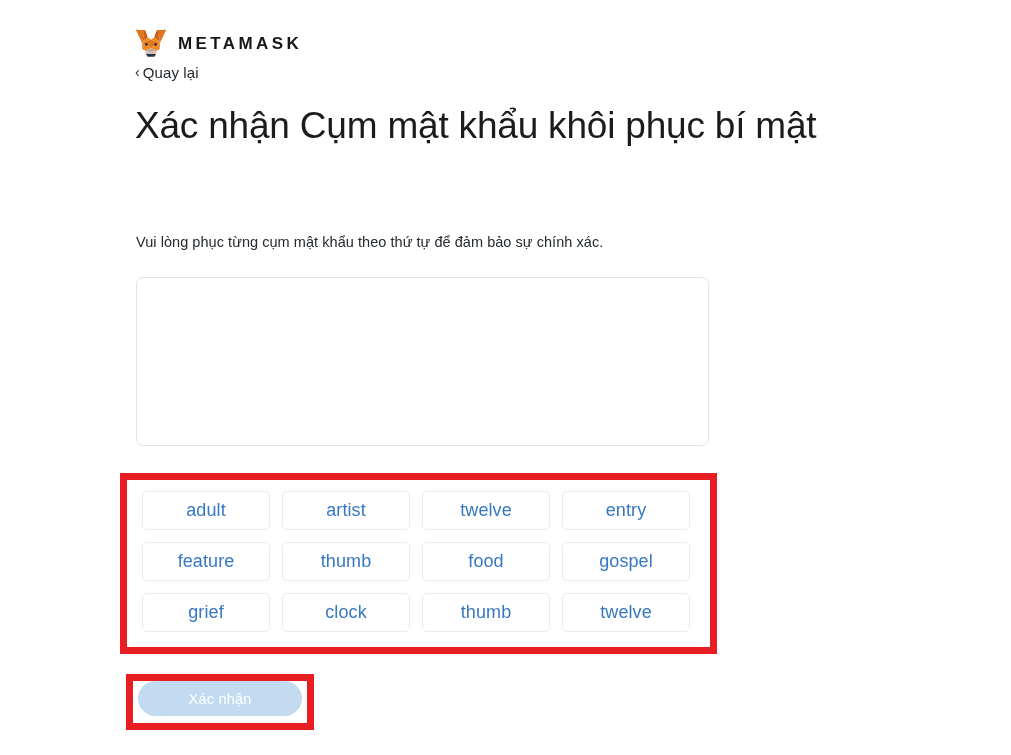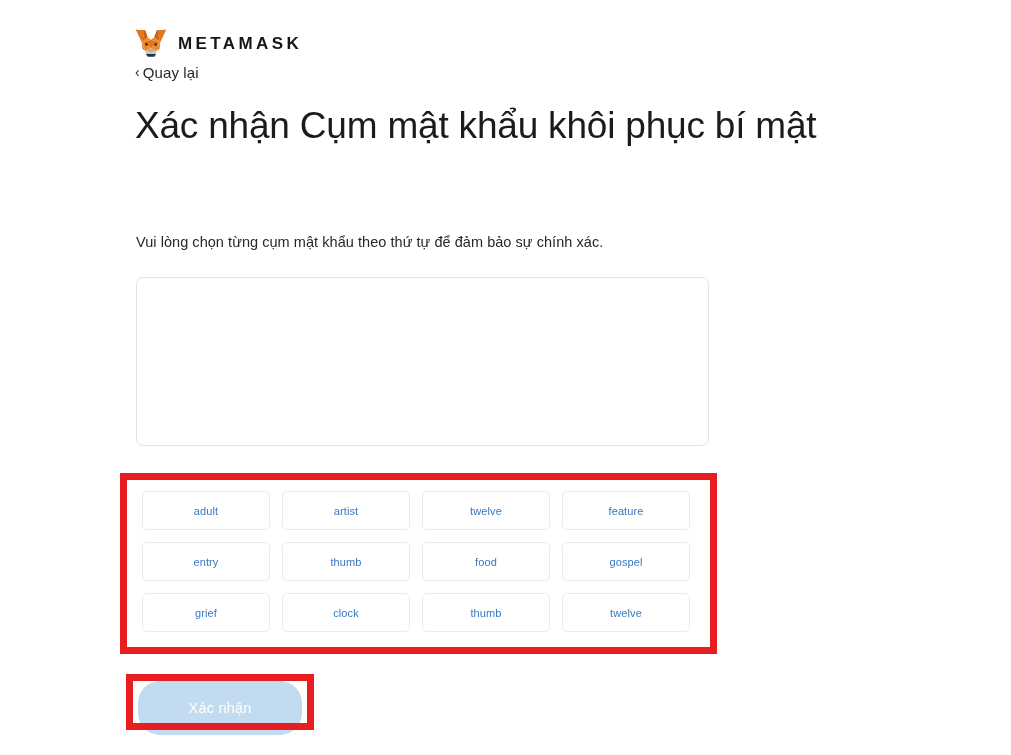--- a/index.html
+++ b/index.html
@@ -141,35 +141,35 @@
     gap: 12px 12px;
   }
   .word-chip {
     width: 128px;
     height: 39px;
     box-sizing: border-box;
     border: 1px solid #e8ecef;
     border-radius: 5px;
     background: #ffffff;
     color: #3778c2;
-    font-size: 11px;
+    font-size: 18px;
     display: flex;
     align-items: center;
     justify-content: center;
     cursor: pointer;
     letter-spacing: 0.1px;
   }
 
   
   .confirm-button {
     position: absolute;
     left: 138px;
     top: 681px;
     width: 164px;
-    height: 54px;
+    height: 35px;
     box-sizing: border-box;
     border: none;
     border-radius: 22px;
     background: #c2dbf1;
     color: #ffffff;
     font-family: "Liberation Sans", sans-serif;
     font-size: 14.5px;
     letter-spacing: 0.2px;
     cursor: default;
     display: flex;
@@ -206,32 +206,32 @@
     </svg>
     <span class="wordmark">METAMASK</span>
   </div>
 
   <div class="back-link">
     <span class="back-chevron">‹</span>
     <span>Quay lại</span>
   </div>
 
   <h1 class="page-title">Xác nhận Cụm mật khẩu khôi phục bí mật</h1>
-  <p class="page-subtitle">Vui lòng chọn từng cụm mật khẩu theo thứ tự để đảm bảo sự chính xác.</p>
+  <p class="page-subtitle">Vui lòng phục từng cụm mật khẩu theo thứ tự để đảm bảo sự chính xác.</p>
 
   <div class="dropzone"></div>
 
   <div class="annot-box annot-words"></div>
 
   <div class="word-grid">
     <div class="word-chip">adult</div>
     <div class="word-chip">artist</div>
     <div class="word-chip">twelve</div>
+    <div class="word-chip">entry</div>
     <div class="word-chip">feature</div>
-    <div class="word-chip">entry</div>
     <div class="word-chip">thumb</div>
     <div class="word-chip">food</div>
     <div class="word-chip">gospel</div>
     <div class="word-chip">grief</div>
     <div class="word-chip">clock</div>
     <div class="word-chip">thumb</div>
     <div class="word-chip">twelve</div>
   </div>
 
   <div class="confirm-button">Xác nhận</div>

